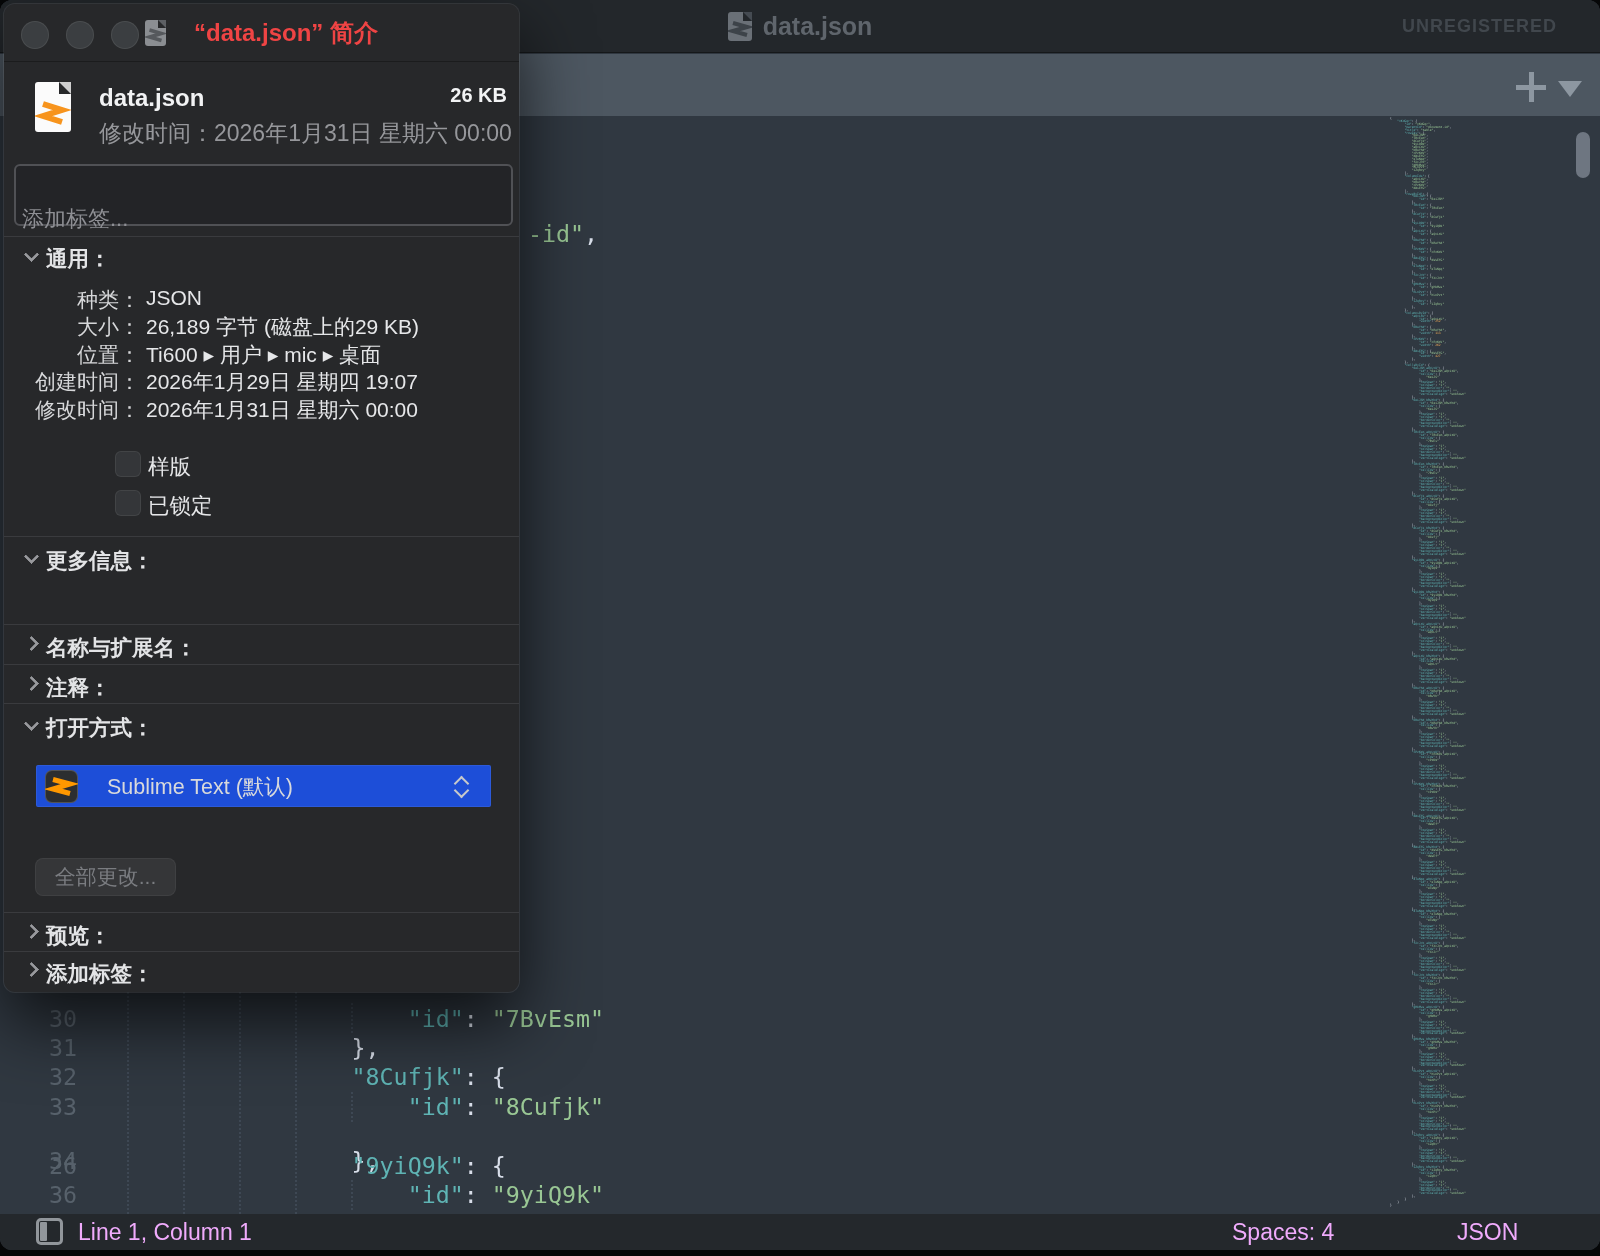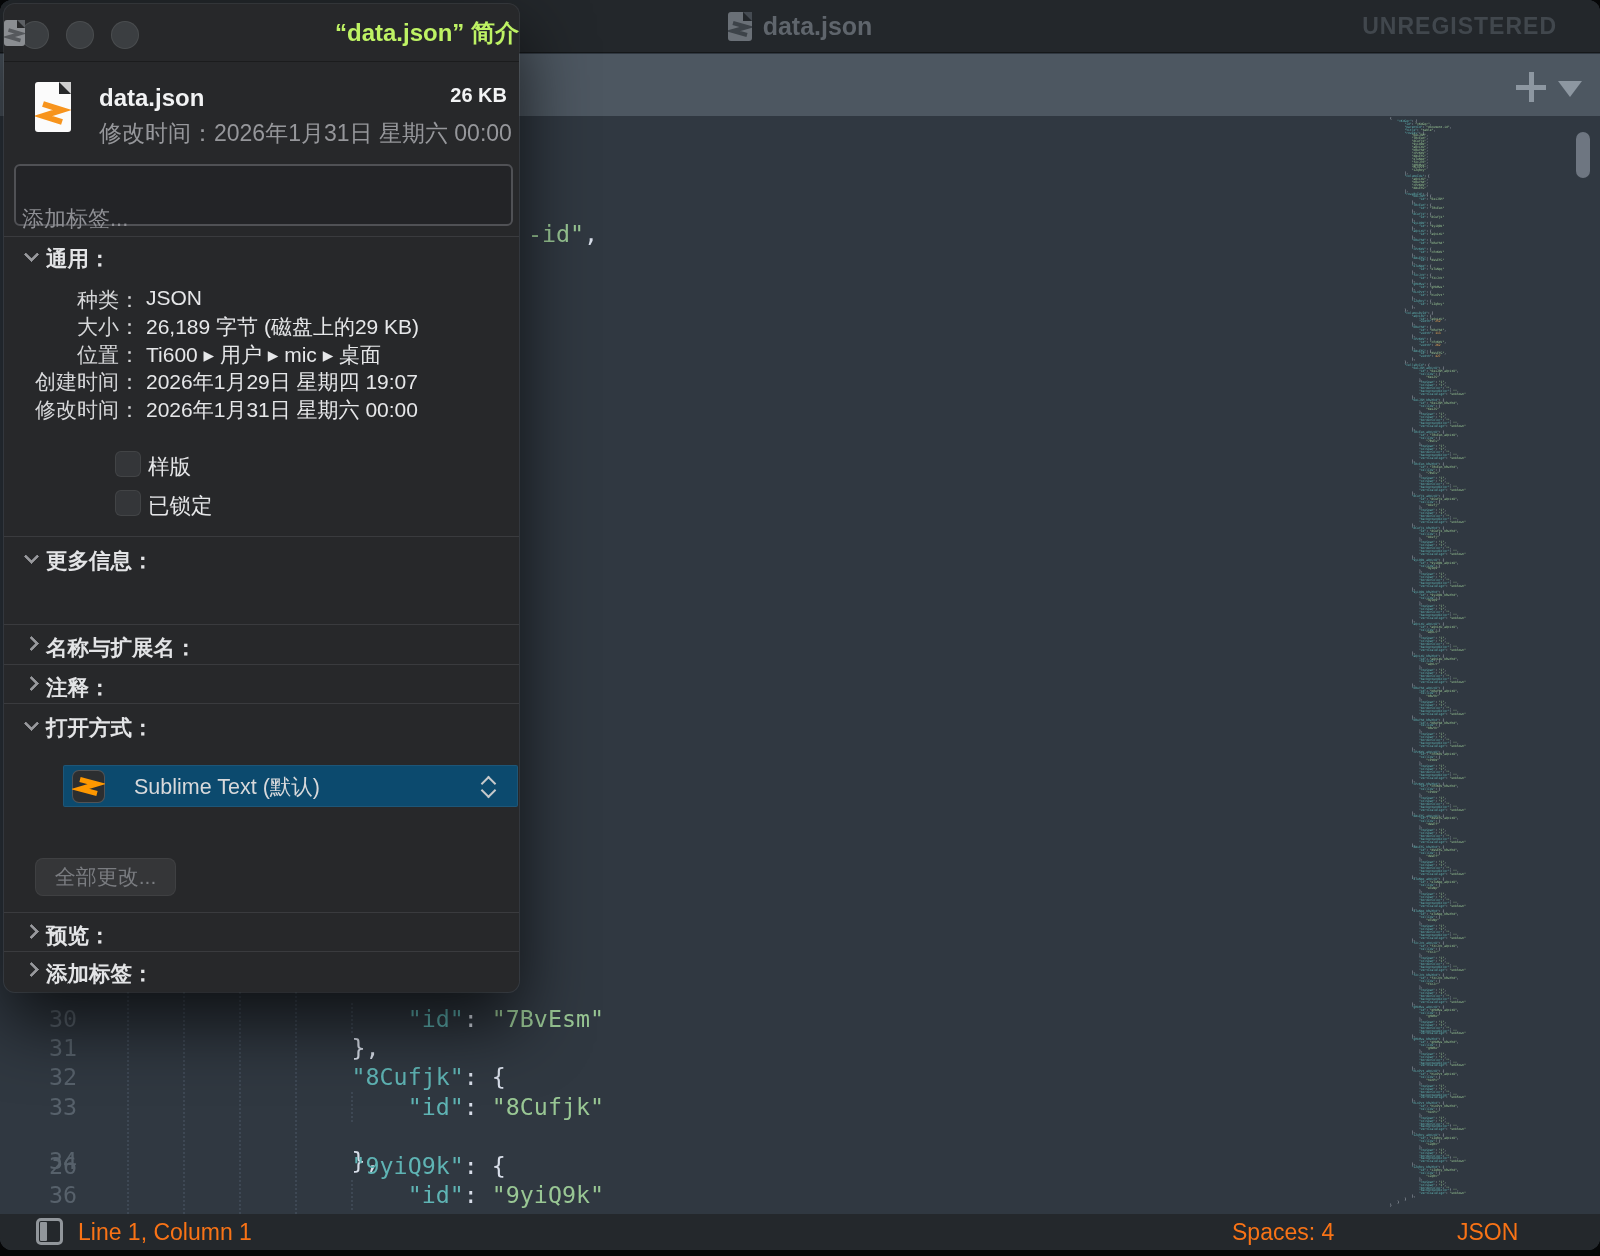--- a/index.html
+++ b/index.html
@@ -8,21 +8,21 @@
           font-family:"Liberation Sans", sans-serif;}
 
   
   .window{position:absolute;left:0;top:0;width:1600px;height:1250px;border-radius:12px;
           overflow:hidden;background:#303841;}
   .titlebar{position:absolute;left:0;top:0;width:100%;height:53px;background:#23272b;
             border-bottom:1px solid #15181a;}
   .tb-center{position:absolute;left:0;top:0;width:100%;height:53px;display:flex;
              align-items:center;justify-content:center;gap:11px;}
   .tb-title{font-size:25px;font-weight:bold;color:#5f656c;}
-  .unreg{position:absolute;right:43px;top:0;line-height:53px;font-size:23px;color:#41474d;
+  .unreg{position:absolute;right:43px;top:0;line-height:53px;font-size:18px;color:#41474d;
          letter-spacing:1px;font-weight:bold;}
   .tabbar{position:absolute;left:0;top:54px;width:100%;height:62px;background:#4d5761;}
   .newtab{position:absolute;left:1514px;top:16px;width:34px;height:34px;}
   .newtab:before,.newtab:after{content:"";position:absolute;background:#8d97a1;}
   .newtab:before{left:15px;top:2px;width:5px;height:30px;}
   .newtab:after{left:2px;top:15px;width:30px;height:5px;}
   .tabmenu{position:absolute;left:1558px;top:27px;width:0;height:0;
            border-left:12px solid transparent;border-right:12px solid transparent;
            border-top:16px solid #8d97a1;}
 
@@ -43,38 +43,38 @@
   .minimap .mk{color:#5fb4b4;} .minimap .ms{color:#99c794;} .minimap .mn{color:#f9ae58;}
   .vscroll{position:absolute;left:1576px;top:16px;width:14px;height:46px;border-radius:7px;
            background:#6e7681;}
 
   
   .statusbar{position:absolute;left:0;top:1214px;width:100%;height:36px;background:#24282c;}
   .sb-icon{position:absolute;left:36px;top:4px;width:27px;height:27px;border:3px solid #91969b;
            border-radius:5px;}
   .sb-icon:after{content:"";position:absolute;left:1px;top:1px;bottom:1px;width:7px;
                  background:#91969b;border-radius:1px;}
-  .sb-text{position:absolute;top:0;line-height:36px;font-size:23px;color:#f97316;}
+  .sb-text{position:absolute;top:0;line-height:36px;font-size:23px;color:#f0abfc;}
   .sb-caret{left:78px;} .sb-spaces{left:1232px;} .sb-syntax{left:1457px;}
 
   
   .fileicon{position:relative;display:inline-block;overflow:hidden;}
   .fi-page{position:absolute;inset:0;border-radius:3px;}
   .fi-fold{position:absolute;right:0;top:0;width:0;height:0;}
   .fileicon svg{position:absolute;}
 
   
   .panel{position:absolute;left:4px;top:4px;width:515px;height:988px;border-radius:11px;
          background:#27282a;box-shadow:0 0 0 1px rgba(255,255,255,.09),0 30px 70px rgba(0,0,0,.7);
          color:#e3e4e6;overflow:hidden;}
   .p-titlebar{position:absolute;left:0;top:0;width:100%;height:58px;border-bottom:1px solid #1b1c1d;}
   .tl{position:absolute;top:17px;width:28px;height:28px;border-radius:50%;background:#3b3e41;
       border:1px solid rgba(255,255,255,.08);}
   .p-title{position:absolute;left:0;top:0;width:100%;height:58px;display:flex;align-items:center;
-           justify-content:space-between;gap:28px;font-size:24px;font-weight:bold;color:#bef264;}
+           justify-content:center;gap:28px;font-size:24px;font-weight:bold;color:#ef4444;}
   .p-sep{position:absolute;left:0;width:100%;height:1px;background:#3a3b3e;}
 
   .fname{position:absolute;left:95px;top:80px;font-size:24px;font-weight:bold;color:#f2f3f4;}
   .fsize{position:absolute;right:12px;top:80px;font-size:20px;font-weight:bold;color:#f2f3f4;}
   .fmod{position:absolute;left:95px;top:114px;font-size:23px;color:#96979b;}
   .tagsbox{position:absolute;left:10px;top:160px;width:499px;height:62px;border:2px solid #505155;
            border-radius:6px;background:#232427;}
   .tagsbox span{position:absolute;left:6px;top:6px;font-size:22px;color:#8e8f94;margin-top:32px;}
 
   .hdr{position:absolute;left:42px;font-size:21.5px;font-weight:bold;color:#e3e4e6;}
@@ -85,21 +85,21 @@
 
   .ilabel{position:absolute;font-size:21px;color:#d6d7d9;text-align:right;width:200px;}
   .ivalue{position:absolute;left:142px;font-size:21px;color:#e6e7e9;white-space:nowrap;}
   .irow-lbl{right:379px;}
   .checkbox{position:absolute;left:111px;width:26px;height:26px;border-radius:6px;background:#343639;
             border:1px solid rgba(255,255,255,.07);}
   .cb-label{position:absolute;left:144px;font-size:21.5px;color:#e6e7e9;}
   .freeline{position:absolute;left:28px;font-size:21px;color:#e6e7e9;}
 
   .dropdown{position:absolute;left:32px;top:761px;width:455px;height:42px;border-radius:2px;
-            background:#0c4a6e;border:1px solid rgba(255,255,255,.07);margin-left:27px;}
+            background:#1d4ed8;border:1px solid rgba(255,255,255,.07);}
   .dd-icon{position:absolute;left:8px;top:4px;width:33px;height:33px;border-radius:7px;
            background:#2c2e30;border:1px solid rgba(255,255,255,.18);}
   .dd-label{position:absolute;left:70px;top:0;line-height:42px;font-size:21.5px;color:#d8d9db;}
   .dd-arrows{position:absolute;right:22px;top:9px;width:14px;height:24px;}
   .dd-arrows:before,.dd-arrows:after{content:"";position:absolute;left:2px;width:9px;height:9px;
        border-right:2.5px solid #c7c9cb;border-bottom:2.5px solid #c7c9cb;}
   .dd-arrows:before{top:3px;transform:rotate(-135deg);}
   .dd-arrows:after{bottom:3px;transform:rotate(45deg);}
   .btn{position:absolute;left:31px;top:854px;width:141px;height:38px;border-radius:8px;
        background:#353638;border:1px solid rgba(255,255,255,.05);font-size:21px;color:#7a7c80;

